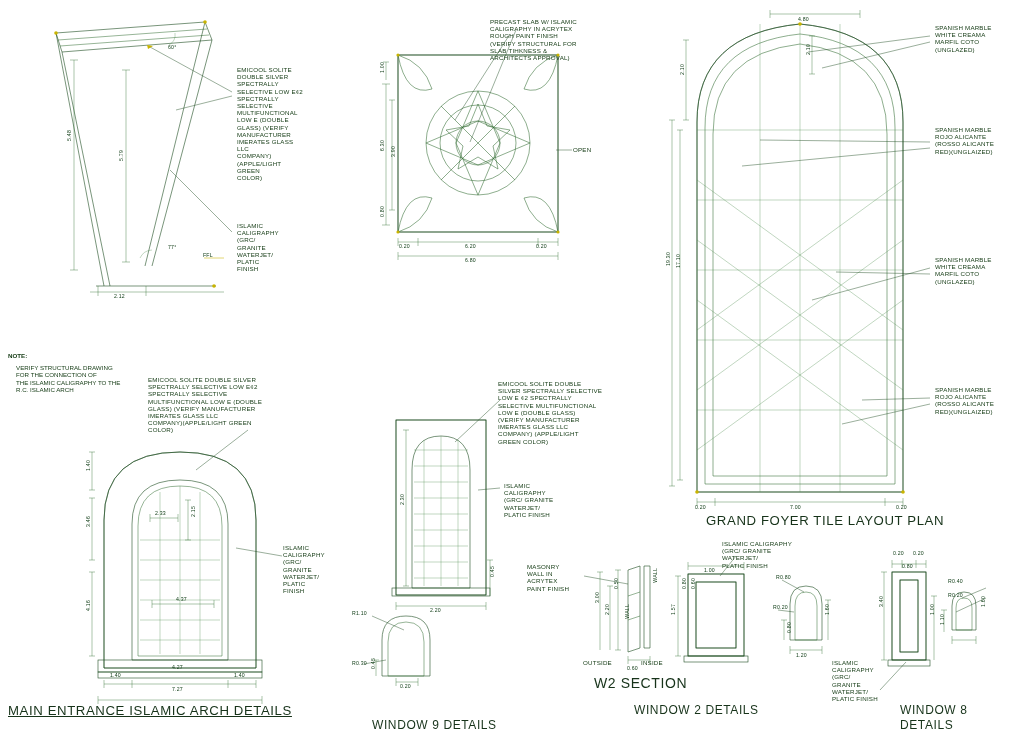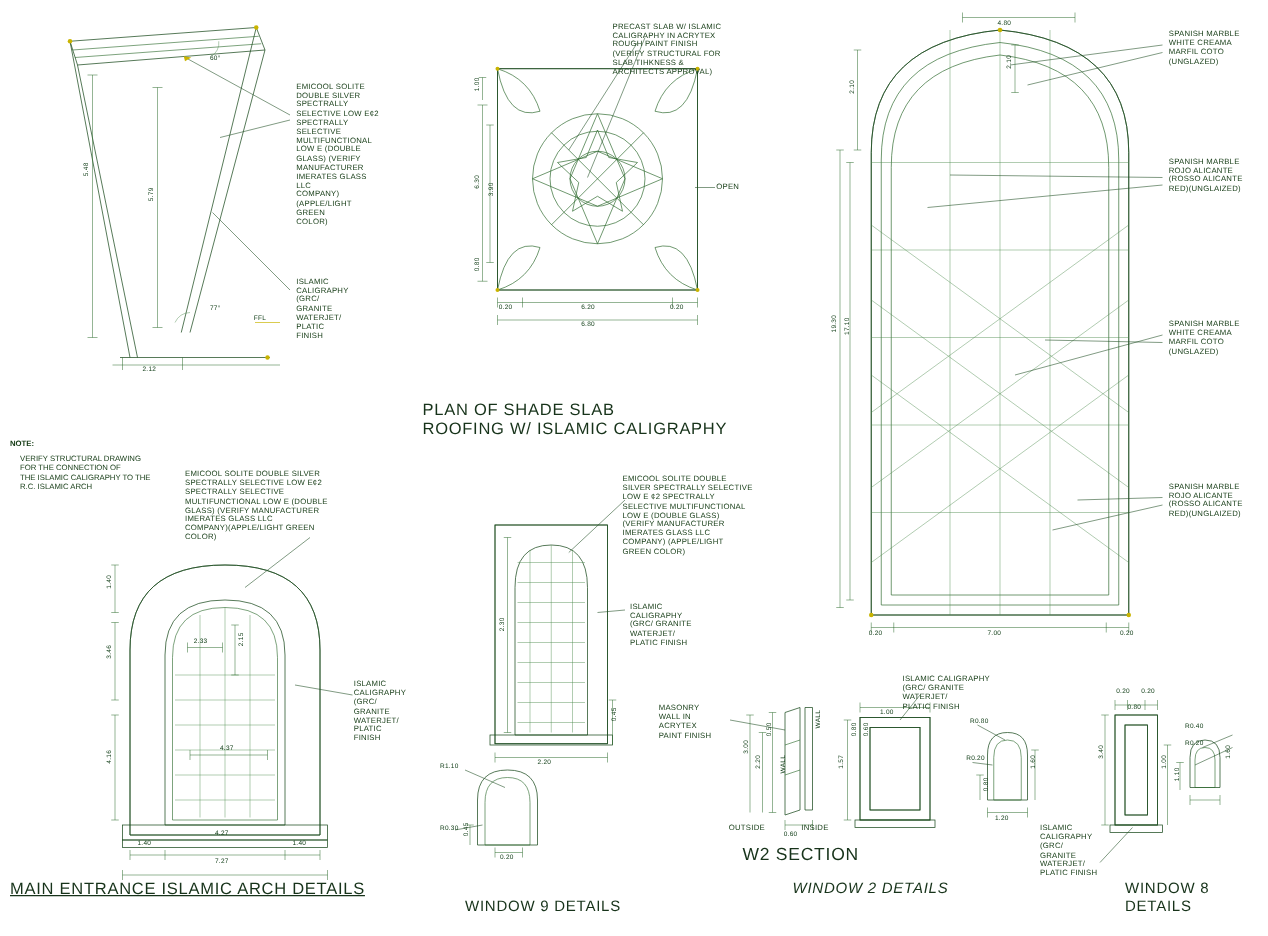--- a/index.html
+++ b/index.html
@@ -293,22 +293,20 @@
 ARCHITECTS APPROVAL)</div>
 <div class="t" style="left:573px;top:146px;">OPEN</div>
 <div class="t dim vert" style="left:379px;top:140px;">6.30</div>
 <div class="t dim vert" style="left:390px;top:146px;">3.90</div>
 <div class="t dim vert" style="left:379px;top:62px;">1.00</div>
 <div class="t dim vert" style="left:379px;top:206px;">0.80</div>
 <div class="t dim" style="left:399px;top:243px;">0.20</div>
 <div class="t dim" style="left:465px;top:243px;">6.20</div>
 <div class="t dim" style="left:536px;top:243px;">0.20</div>
 <div class="t dim" style="left:465px;top:257px;">6.80</div>
-<div class="title" style="left:338px;top:320px;">PLAN OF SHADE SLAB
-ROOFING W/ ISLAMIC CALIGRAPHY</div>
 
 <div class="t" style="left:935px;top:24px;width:72px;">SPANISH MARBLE
 WHITE CREAMA
 MARFIL COTO
 (UNGLAZED)</div>
 <div class="t" style="left:935px;top:126px;width:72px;">SPANISH MARBLE
 ROJO ALICANTE
 (ROSSO ALICANTE
 RED)(UNGLAIZED)</div>
 <div class="t" style="left:935px;top:256px;width:72px;">SPANISH MARBLE
@@ -320,20 +318,21 @@
 (ROSSO ALICANTE
 RED)(UNGLAIZED)</div>
 <div class="t dim" style="left:798px;top:16px;">4.80</div>
 <div class="t dim vert" style="left:805px;top:44px;">2.10</div>
 <div class="t dim vert" style="left:679px;top:64px;">2.10</div>
 <div class="t dim vert" style="left:665px;top:252px;">19.30</div>
 <div class="t dim vert" style="left:675px;top:254px;">17.10</div>
 <div class="t dim" style="left:695px;top:504px;">0.20</div>
 <div class="t dim" style="left:790px;top:504px;">7.00</div>
 <div class="t dim" style="left:896px;top:504px;">0.20</div>
+<div class="title" style="left:706px;top:513px;">GRAND FOYER TILE LAYOUT PLAN</div>
 
 <div class="note" style="left:8px;top:352px;font-weight:bold;">NOTE:</div>
 <div class="note" style="left:16px;top:364px;width:108px;">VERIFY STRUCTURAL DRAWING
 FOR THE CONNECTION OF
 THE ISLAMIC CALIGRAPHY TO THE
 R.C. ISLAMIC ARCH</div>
 
 <div class="t" style="left:148px;top:376px;width:148px;">EMICOOL SOLITE DOUBLE SILVER
 SPECTRALLY SELECTIVE LOW E¢2
 SPECTRALLY SELECTIVE
@@ -404,21 +403,21 @@
 PLATIC FINISH</div>
 <div class="t dim" style="left:704px;top:567px;">1.00</div>
 <div class="t dim vert" style="left:670px;top:604px;">1.57</div>
 <div class="t dim vert" style="left:681px;top:578px;">0.80</div>
 <div class="t dim vert" style="left:690px;top:578px;">0.60</div>
 <div class="t dim" style="left:776px;top:574px;">R0.80</div>
 <div class="t dim" style="left:773px;top:604px;">R0.20</div>
 <div class="t dim vert" style="left:824px;top:604px;">1.60</div>
 <div class="t dim vert" style="left:786px;top:622px;">0.80</div>
 <div class="t dim" style="left:796px;top:652px;">1.20</div>
-<div class="title" style="left:634px;top:703px;font-size:12px;font-style:italic;">WINDOW 2 DETAILS</div>
+<div class="title" style="left:634px;top:703px;font-size:12px;">WINDOW 2 DETAILS</div>
 
 <div class="t" style="left:832px;top:659px;width:50px;">ISLAMIC
 CALIGRAPHY
 (GRC/
 GRANITE
 WATERJET/
 PLATIC FINISH</div>
 <div class="t dim" style="left:893px;top:550px;">0.20</div>
 <div class="t dim" style="left:913px;top:550px;">0.20</div>
 <div class="t dim" style="left:902px;top:563px;">0.80</div>

